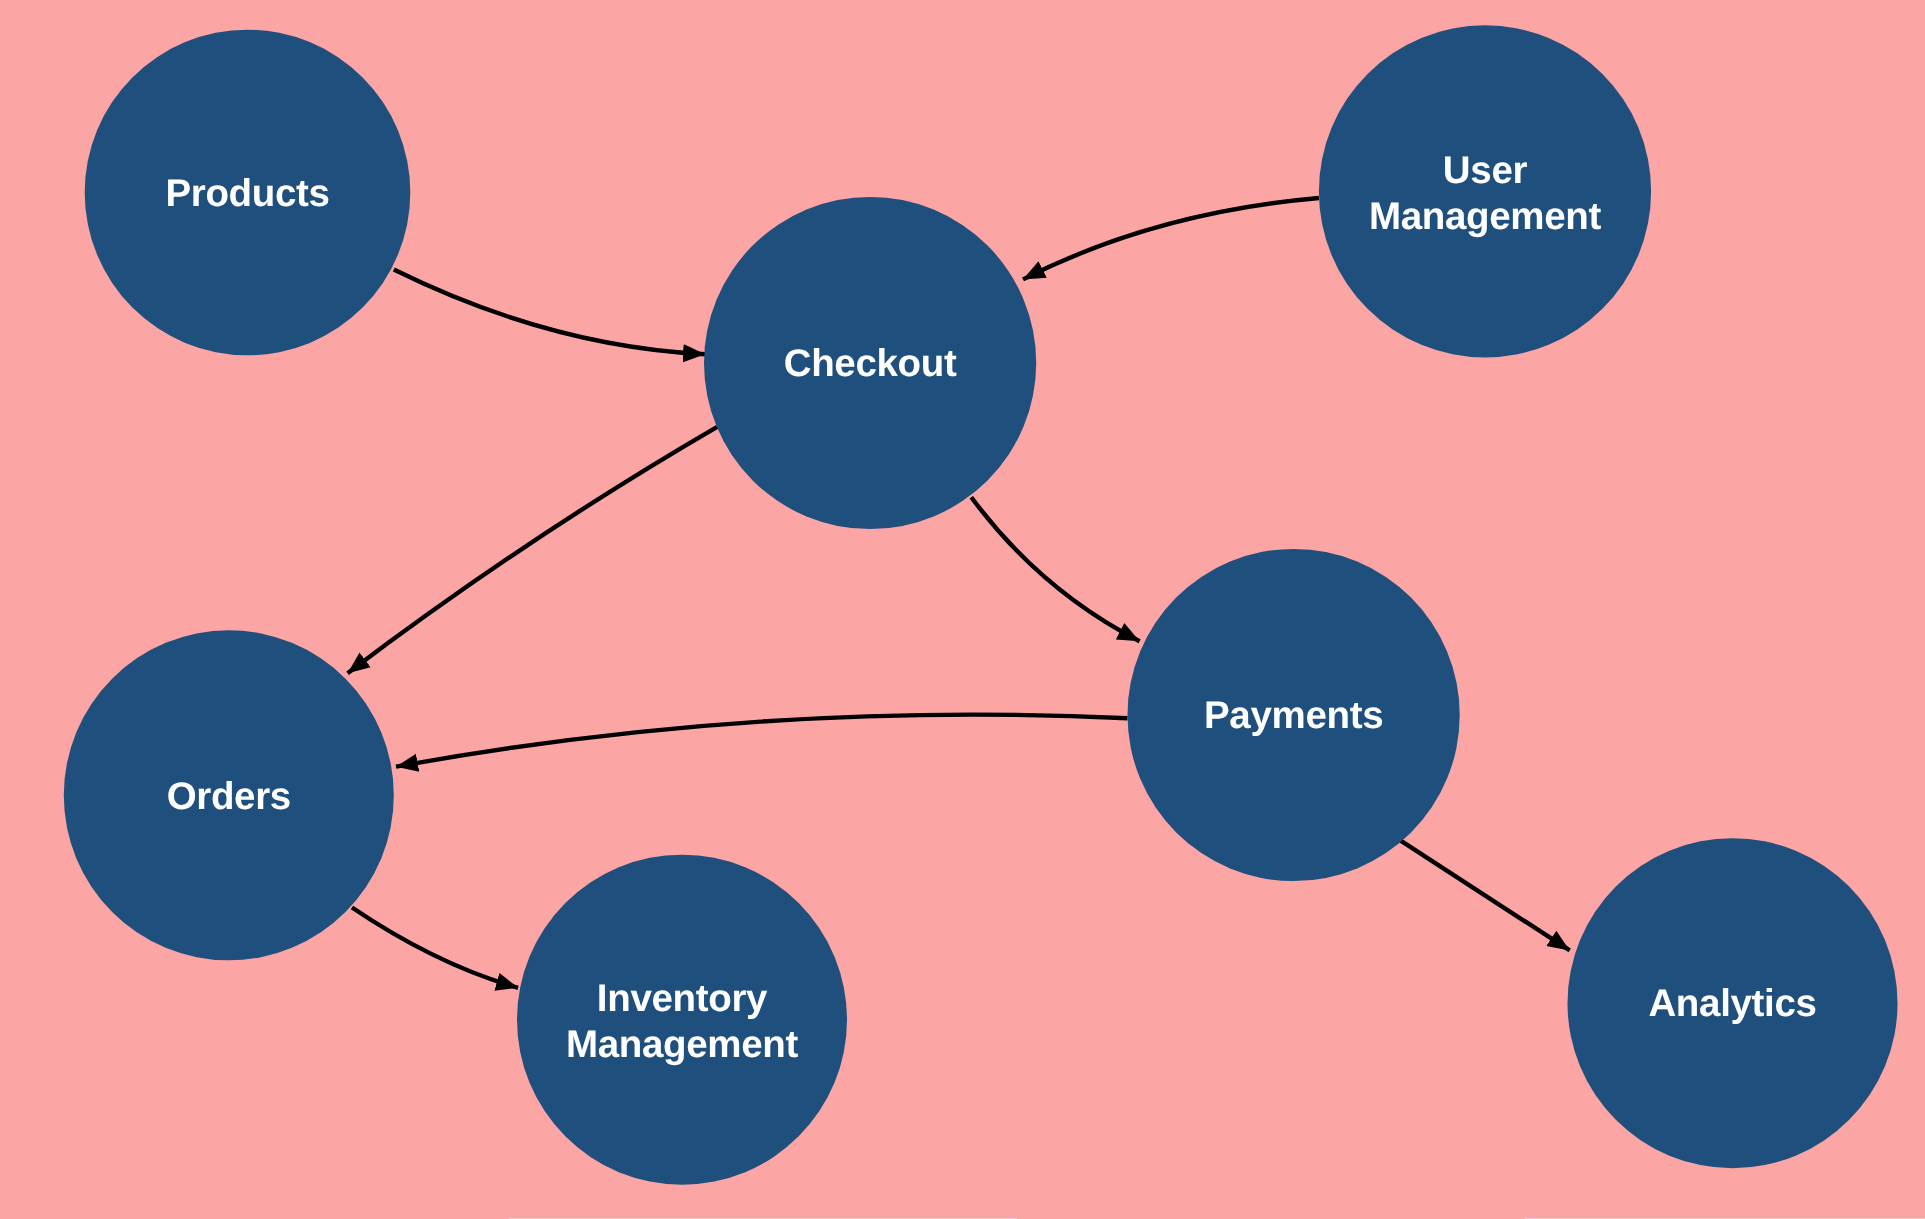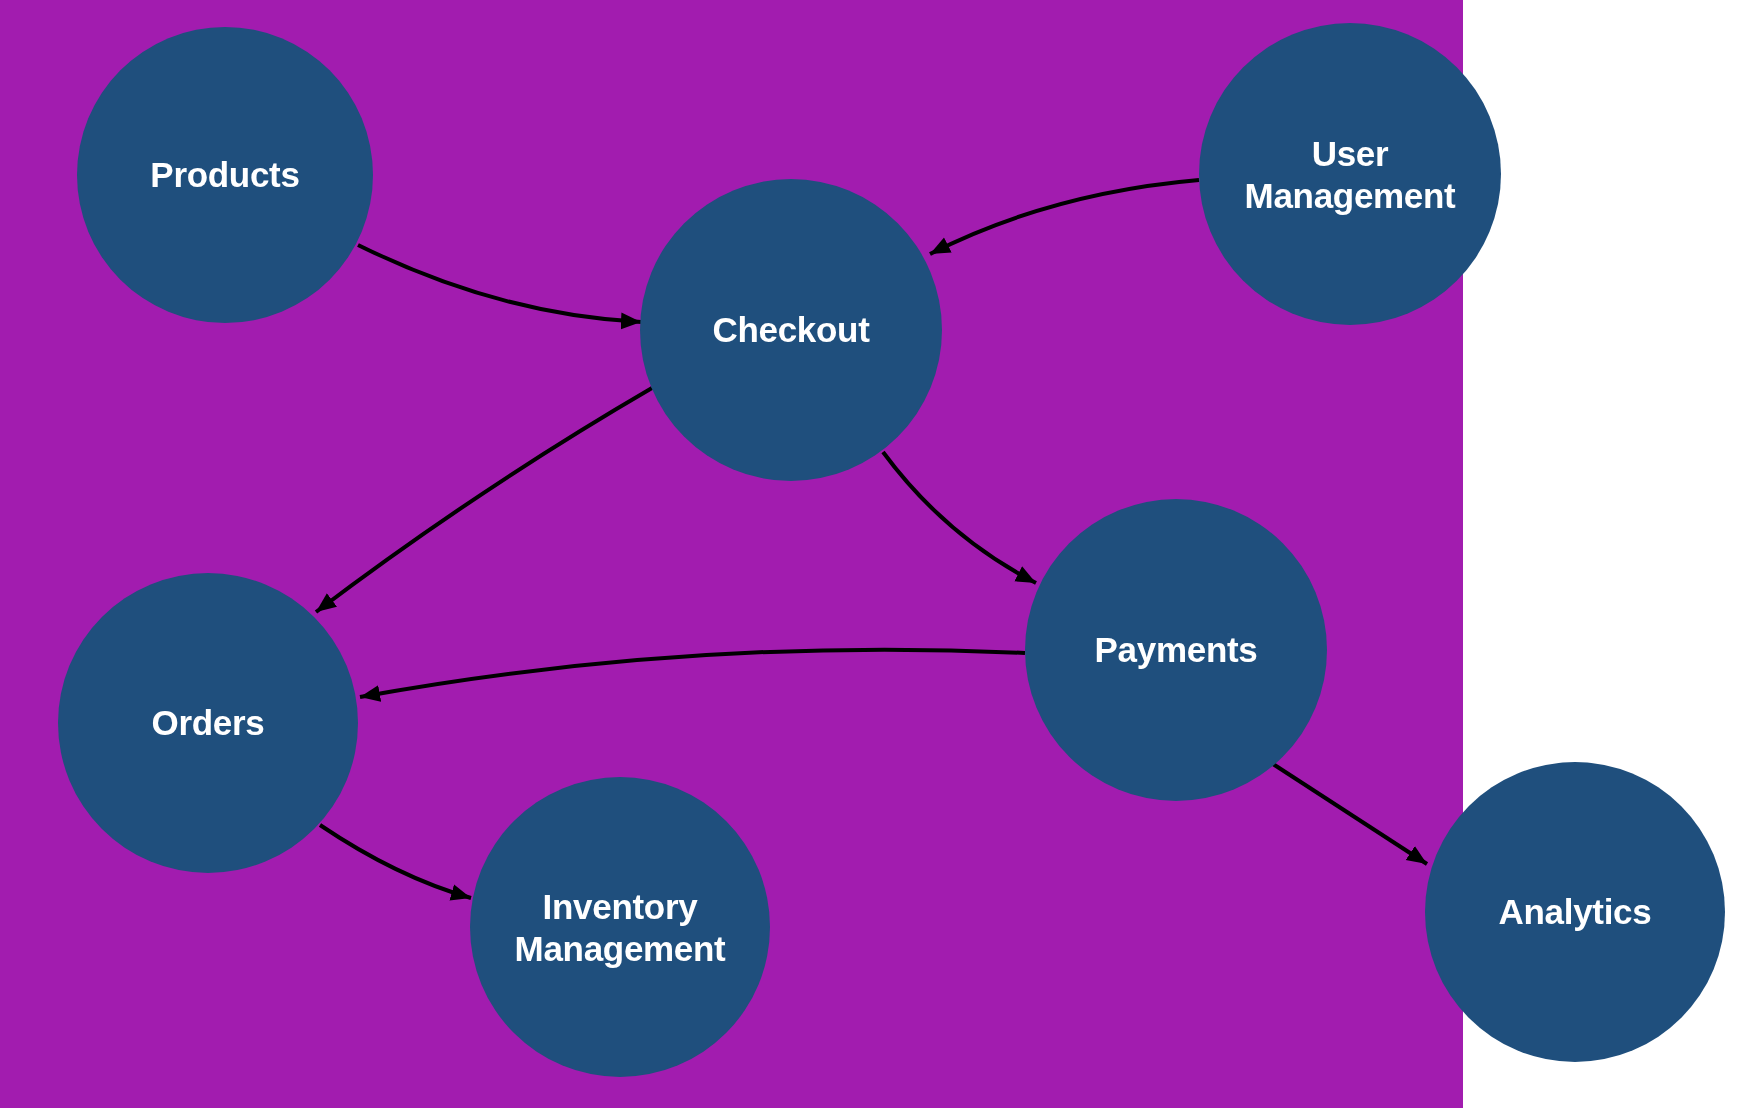--- a/index.html
+++ b/index.html
@@ -8,23 +8,23 @@
     background: #ffffff;
   }
   body {
     width: 1750px;
     height: 1108px;
     overflow: hidden;
     font-family: "Liberation Sans", sans-serif;
   }
   .canvas {
     position: relative;
-    width: 1463px;
+    width: 1750px;
     height: 1108px;
-    background: #a21caf;
+    background: #fca5a5;
   }
   svg { display: block; }
   .edge {
     fill: none;
     stroke-linecap: butt;
   }
   .node-label {
     font-family: "Liberation Sans", "DejaVu Sans", sans-serif;
     font-weight: bold;
     font-size: 35px;

